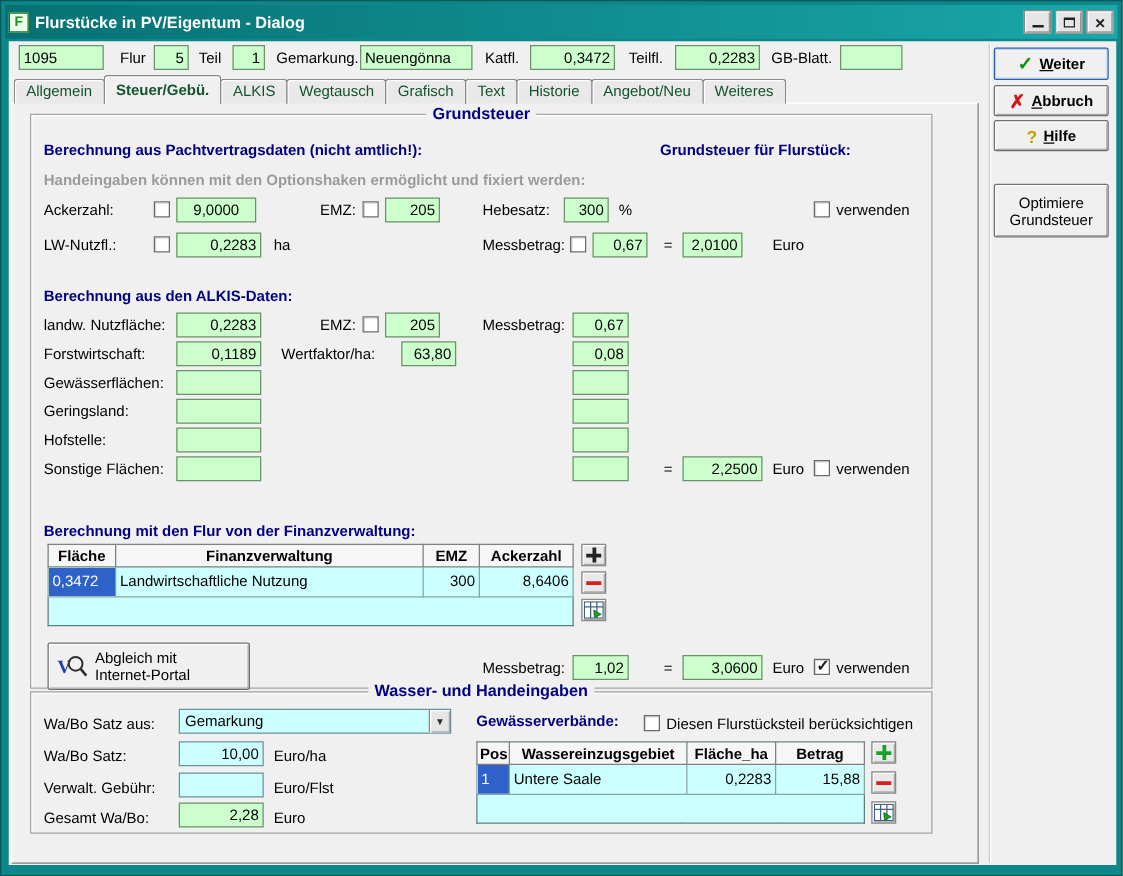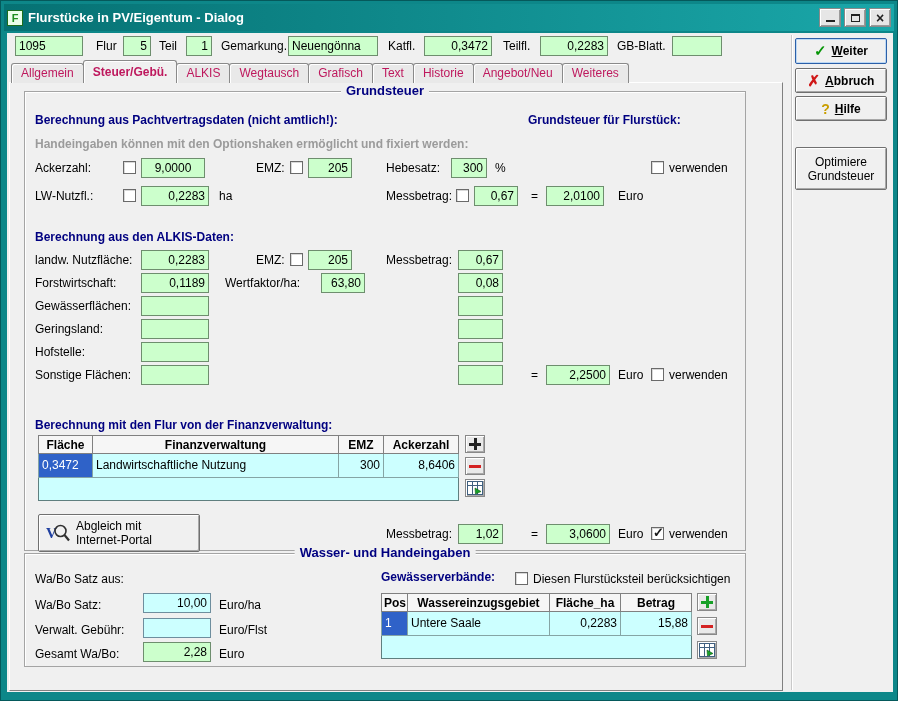--- a/index.html
+++ b/index.html
@@ -33,21 +33,21 @@
             line-height:16px; white-space:nowrap; }
   .h-gray { position:absolute; font-size:12px; font-weight:bold; color:#9b9b9b;
             line-height:16px; white-space:nowrap; }
 
   .field { position:absolute; height:20px; border:1px solid #6e8e6e; background:#ccffcc;
            font:12px "Liberation Sans",sans-serif; padding:0 3px; color:#000; outline:none; }
   .field.cyan { background:#ccffff; border-color:#6e8e9e; }
   .num { text-align:right; }
 
   .tabs { position:absolute; left:4px; top:27px; height:23px; display:flex; align-items:flex-end; z-index:2; }
-  .tab { height:20px; padding:0 9px; font-size:12px; line-height:19px; color:#be185d;
+  .tab { height:20px; padding:0 9px; font-size:12px; line-height:19px; color:#14532d;
          background:#e9e9e9; border:1px solid #8a8a8a; border-bottom:none;
          border-top-left-radius:3px; border-top-right-radius:3px; margin-right:-1px;
          box-shadow:inset 1px 1px 0 #ffffff; cursor:pointer; white-space:nowrap; }
   .tab.active { height:23px; line-height:22px; background:#f0f0f0; font-weight:bold;
                 position:relative; z-index:3; }
 
   .panel { position:absolute; left:2px; top:49px; width:774px; height:609px; background:#f0f0f0;
            border:1px solid; border-color:#ffffff #808080 #808080 #ffffff; }
 
   .groupbox { position:absolute; border:1px solid #a4a4a4; box-shadow:1px 1px 0 #ffffff inset; }
@@ -169,21 +169,21 @@
         <span class="lbl" style="left:644px;top:66px">verwenden</span>
 
         <span class="lbl" style="left:10px;top:94px">LW-Nutzfl.:</span>
         <span class="cb" style="left:98px;top:97px"></span>
         <input class="field num" style="left: 116px; top: 94px; width: 68px;" value="0,2283">
         <span class="lbl" style="left:194px;top:94px">ha</span>
         <span class="lbl" style="left:361px;top:94px">Messbetrag:</span>
         <span class="cb" style="left:431px;top:97px"></span>
         <input class="field num" style="left: 449px; top: 94px; width: 44px;" value="0,67">
         <span class="lbl" style="left:506px;top:94px">=</span>
-        <input class="field num" style="left: 521px; top: 94px; width: 58px;" value="2,0100">
+        <input class="field num" style="left: 521px; top: 94px; width: 48px;" value="2,0100">
         <span class="lbl" style="left:593px;top:94px">Euro</span>
 
         <span class="h-navy" style="left:10px;top:137px">Berechnung aus den ALKIS-Daten:</span>
 
         <span class="lbl" style="left:10px;top:158px">landw. Nutzfläche:</span>
         <input class="field num" style="left: 116px; top: 158px; width: 68px;" value="0,2283">
         <span class="lbl" style="left:231px;top:158px">EMZ:</span>
         <span class="cb" style="left:265px;top:161px"></span>
         <input class="field num" style="left: 283px; top: 158px; width: 44px;" value="205">
         <span class="lbl" style="left:361px;top:158px">Messbetrag:</span>
@@ -277,20 +277,26 @@
         <input class="field num" style="left: 521px; top: 432px; width: 64px;" value="3,0600">
         <span class="lbl" style="left:593px;top:432px">Euro</span>
         <span class="cb checked" style="left:626px;top:435px"></span>
         <span class="lbl" style="left:644px;top:432px">verwenden</span>
       </div>
 
       <div class="groupbox" style="left:14px;top:470px;width:722px;height:114px">
         <span class="group-title">Wasser- und Handeingaben</span>
 
         <span class="lbl" style="left:10px;top:15px">Wa/Bo Satz aus:</span>
+        <div class="dropdown" style="left:118px;top:13px;width:218px">
+          <span class="dd-text">Gemarkung</span>
+          <span class="dd-btn">
+              <span>▼</span>
+            </span>
+        </div>
 
         <span class="h-navy" style="left:356px;top:15px">Gewässerverbände:</span>
         <span class="cb" style="left:490px;top:18px"></span>
         <span class="lbl" style="left:508px;top:15px">Diesen Flurstücksteil berücksichtigen</span>
 
         <span class="lbl" style="left:10px;top:41px">Wa/Bo Satz:</span>
         <input class="field cyan num" style="left: 118px; top: 39px; width: 68px;" value="10,00">
         <span class="lbl" style="left:194px;top:41px">Euro/ha</span>
 
         <span class="lbl" style="left:10px;top:66px">Verwalt. Gebühr:</span>

